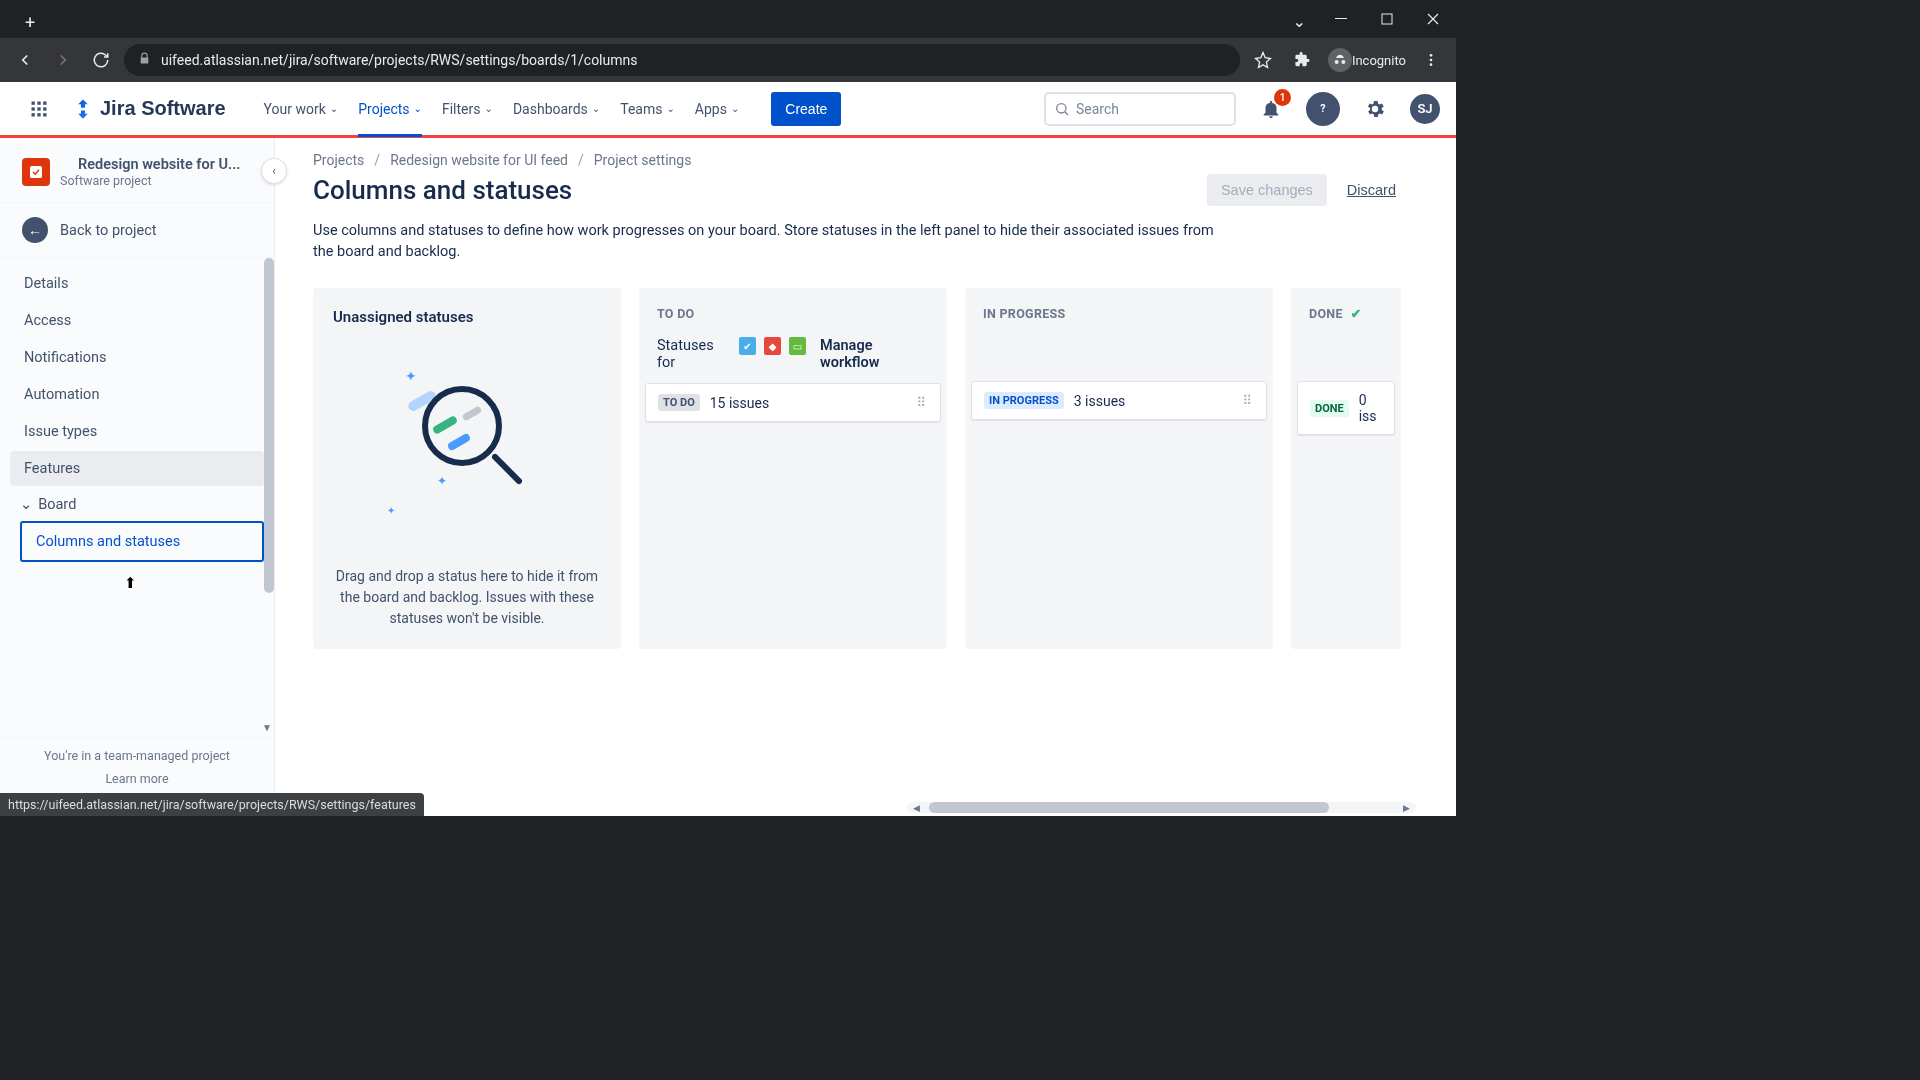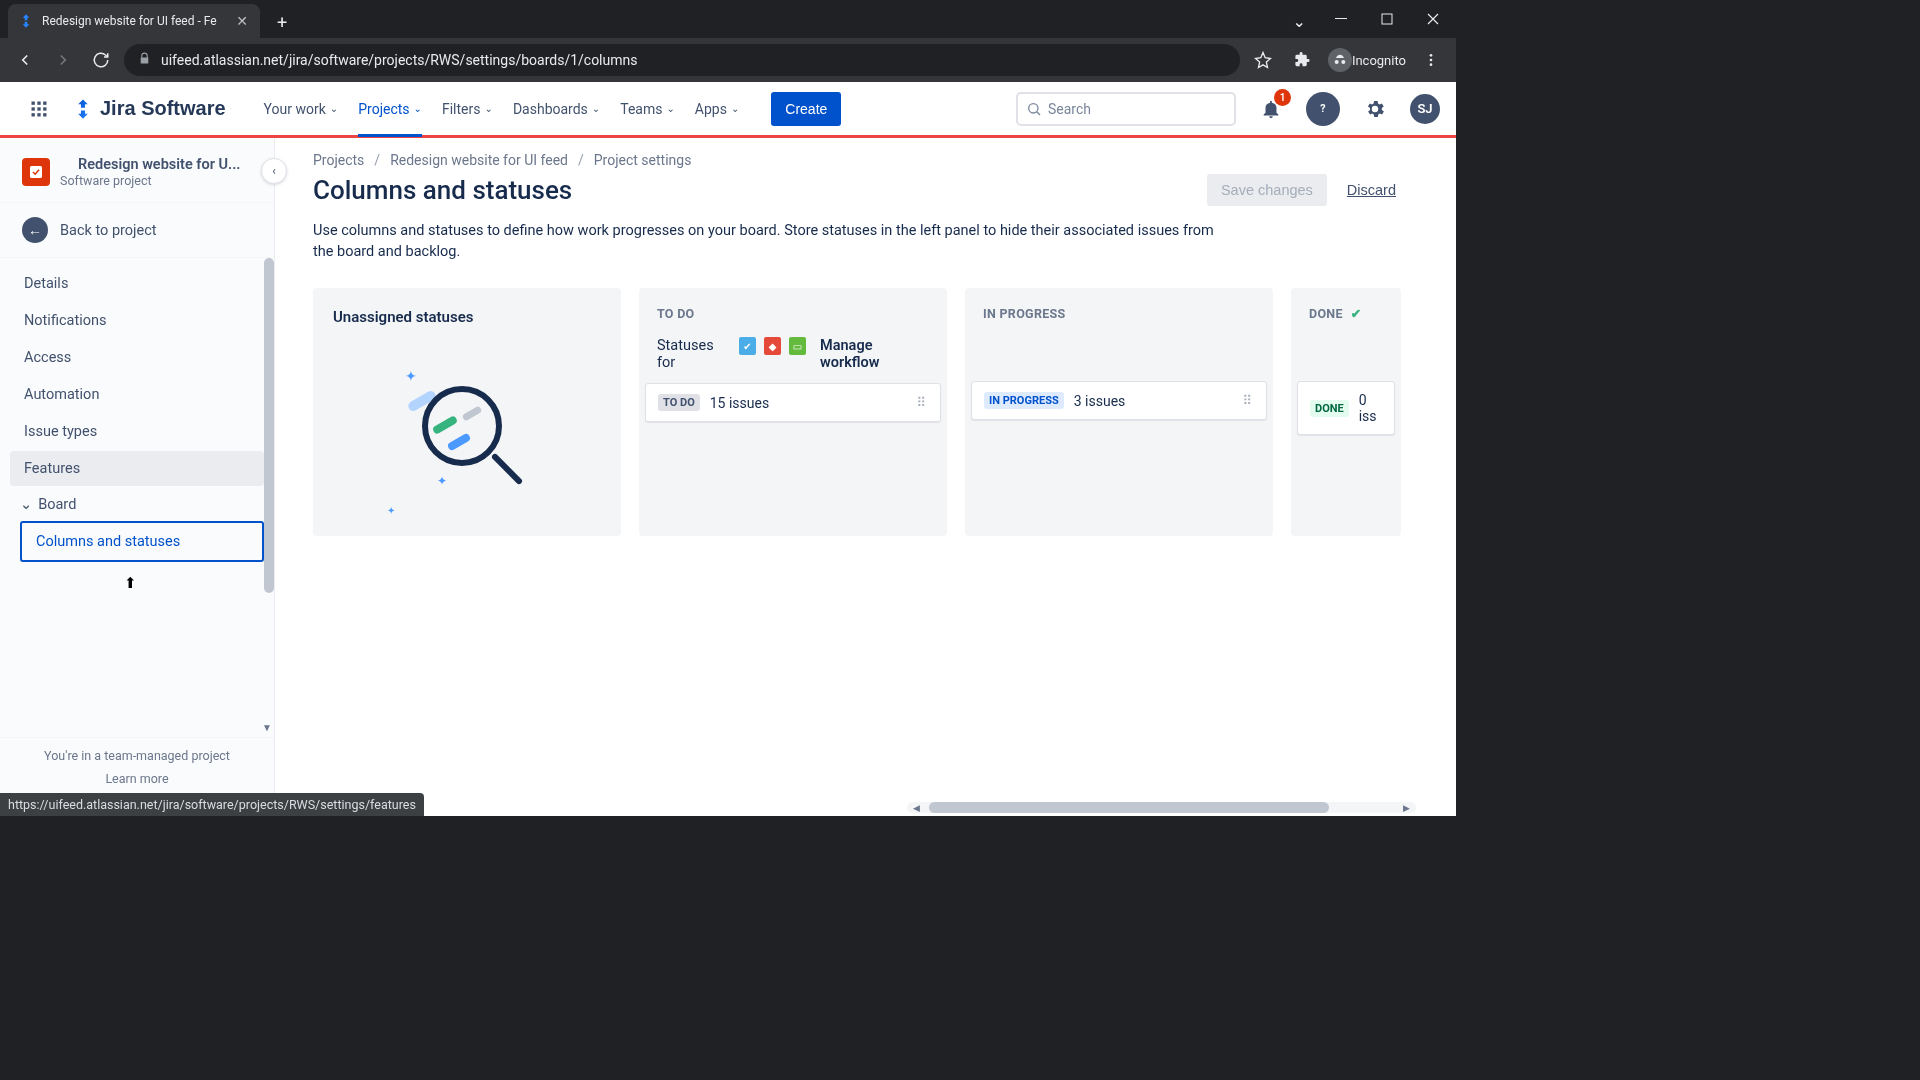--- a/index.html
+++ b/index.html
@@ -36,21 +36,21 @@
   .jira-top .apps-switcher { margin-right: 4px; }
   .jira-logo { display:flex; align-items:center; gap:6px; font-weight:600; font-size:20px; color:#253858; margin-right:16px; font-family: "Charlie Display", sans-serif; }
   .jira-logo svg { width:22px; height:22px; }
   .nav-menu { display:flex; align-items:center; gap:0; }
   .nav-item { padding:0 10px; height:56px; display:flex; align-items:center; gap:4px; font-size:14px; color:#42526e; position:relative; }
   .nav-item.active { color:#0052cc; }
   .nav-item.active::after { content:''; position:absolute; bottom:0; left:10px; right:10px; height:3px; background:#0052cc; }
   .nav-item .chev { font-size:10px; }
   .create-btn { background:#0052cc; color:#fff; height:34px; padding:0 14px; border:none; border-radius:3px; font-size:14px; font-weight:500; margin-left:10px; }
   .jira-top .spacer { flex:1; }
-  .search-box { width:220px; height:34px; border:2px solid #dfe1e6; border-radius:5px; display:flex; align-items:center; padding:0 8px; gap:6px; color:#7a869a; font-size:14px; }
+  .search-box { width:192px; height:34px; border:2px solid #dfe1e6; border-radius:5px; display:flex; align-items:center; padding:0 8px; gap:6px; color:#7a869a; font-size:14px; }
   .top-icon { width:34px; height:34px; border-radius:50%; display:flex; align-items:center; justify-content:center; color:#42526e; margin-left:6px; position:relative; }
   .top-icon.filled { background:#42526e; color:#fff; }
   .notif-badge { position:absolute; top:-3px; right:-3px; width:17px; height:17px; border-radius:50%; background:#de350b; color:#fff; font-size:10px; display:flex; align-items:center; justify-content:center; font-weight:600; }
   .avatar { width:30px; height:30px; border-radius:50%; background:#42526e; color:#fff; font-size:13px; font-weight:600; display:flex;align-items:center;justify-content:center; margin-left:6px; }
 
   
   .jira-body { display:flex; height:calc(100% - 56px); position:relative; }
   .sidebar { width:275px; background:#fafbfc; border-right:1px solid #ebecf0; display:flex; flex-direction:column; padding-top:18px; position:relative; }
   .collapse-btn { position:absolute; right:-13px; top:20px; width:26px; height:26px; border-radius:50%; background:#fff; border:1px solid #dfe1e6; box-shadow:0 1px 3px rgba(9,30,66,0.15); display:flex; align-items:center; justify-content:center; font-size:12px; color:#42526e; z-index:3; }
   .proj-header { display:flex; align-items:center; gap:10px; padding:0 16px 14px 22px; }
@@ -125,29 +125,20 @@
   .cursor-ptr { position:absolute; left:124px; top:436px; font-size:15px; color:#000; z-index:5; pointer-events:none; }
 
   .link-preview { position:absolute; left:0; bottom:0; background:#3c4043; color:#dadce0; font-size:12.5px; padding:4px 8px; border-top-right-radius:4px; z-index:10; }
 </style>
 </head>
 <body>
 
 <div class="browser-chrome">
 
   <div class="tab-strip">
-    <div class="tab">
-      <span class="favicon">
-        <svg viewBox="0 0 24 24" fill="#2684ff">
-            <path d="M12 2l5 5h-3v4h-4V7H7l5-5zm0 20l-5-5h3v-4h4v4h3l-5 5z"></path>
-          </svg>
-      </span>
-      <span class="title">Redesign website for UI feed - Fe</span>
-      <span class="close">✕</span>
-    </div>
     <div class="new-tab-btn">+</div>
     <div class="tab-chevron">⌄</div>
     <div class="window-controls">
       <div class="win-ctrl">
           <svg viewBox="0 0 12 12">
             <rect y="5" width="12" height="1" fill="currentColor"></rect>
           </svg>
         </div>
       <div class="win-ctrl">
           <svg viewBox="0 0 12 12">
@@ -312,22 +303,22 @@
             <div class="proj-sub">Software project</div>
           </div>
         </div>
         <div class="back-link">
           <span class="back-circle">←</span>
           <span>Back to project</span>
         </div>
         <div class="sidebar-scroll">
           <span class="side-arrows" style="top:4px;">▲</span>
           <div class="side-item">Details</div>
+          <div class="side-item">Access</div>
           <div class="side-item">Notifications</div>
-          <div class="side-item">Access</div>
           <div class="side-item">Automation</div>
           <div class="side-item">Issue types</div>
           <div class="side-item hl">Features</div>
           <div class="side-section">
             <span>⌄</span>
             <span>Board</span>
           </div>
           <div class="side-sub">
             <div class="side-item active">Columns and statuses</div>
           </div>
@@ -365,20 +356,21 @@
               <span class="spark1">✦</span>
                 <span class="spark2">✦</span>
                 <span class="spark3">✦</span>
               <span class="bg1"></span>
                 <span class="bg2"></span>
                 <span class="bg3"></span>
                 <span class="bg4"></span>
               <span class="mag"></span>
                 <span class="handle"></span>
             </div>
+            <div class="unassigned-text">Drag and drop a status here to hide it from the board and backlog. Issues with these statuses won't be visible.</div>
           </div>
 
           <div id="columns-container" style="display:flex;gap:18px;">
               <div class="col">
                 <div class="col-head">
                   <span>TO DO</span>
                 </div>
                 <div class="statuses-for">
                   <span>Statuses for</span>
                   <span class="issue-type-ic it-task">✔</span>

